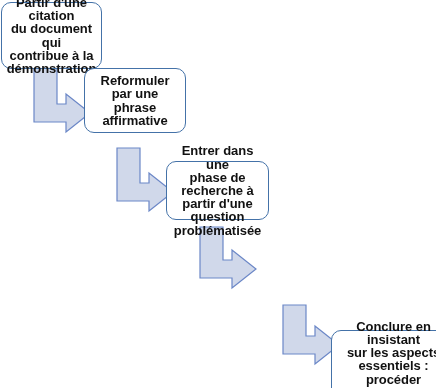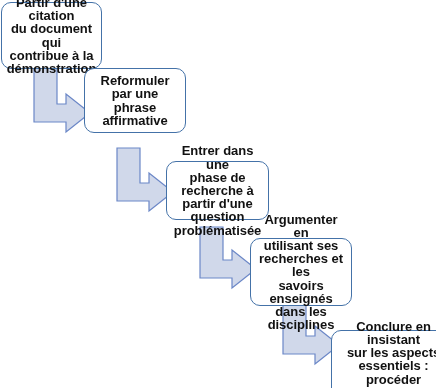--- a/index.html
+++ b/index.html
@@ -83,27 +83,20 @@
 phrase affirmative</span>
   </div>
 
   <div class="node" id="node-3">
     <span class="node-label">Entrer dans une
 phase de recherche à
 partir d'une question
 problématisée</span>
   </div>
 
-  <div class="node" id="node-4">
-    <span class="node-label">Argumenter en
-utilisant ses
-recherches et les
-savoirs enseignés
-dans les disciplines</span>
-  </div>
 
   <div class="node" id="node-5">
     <span class="node-label">Conclure en insistant
 sur les aspects
 essentiels : procéder
 par questions-
 réponses</span>
   </div>
 
 </div>

